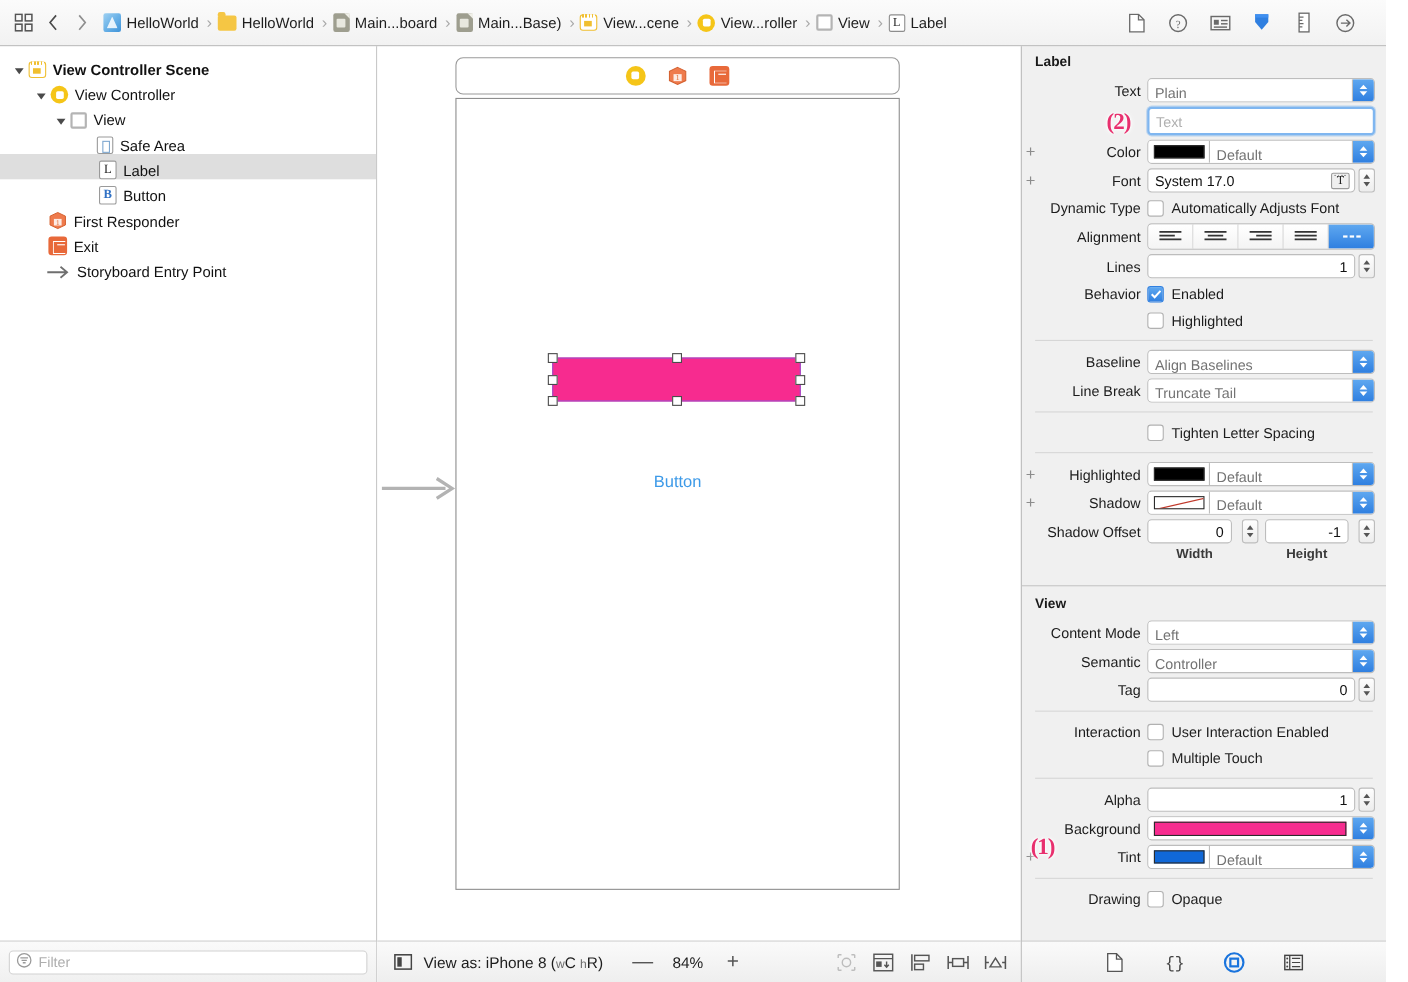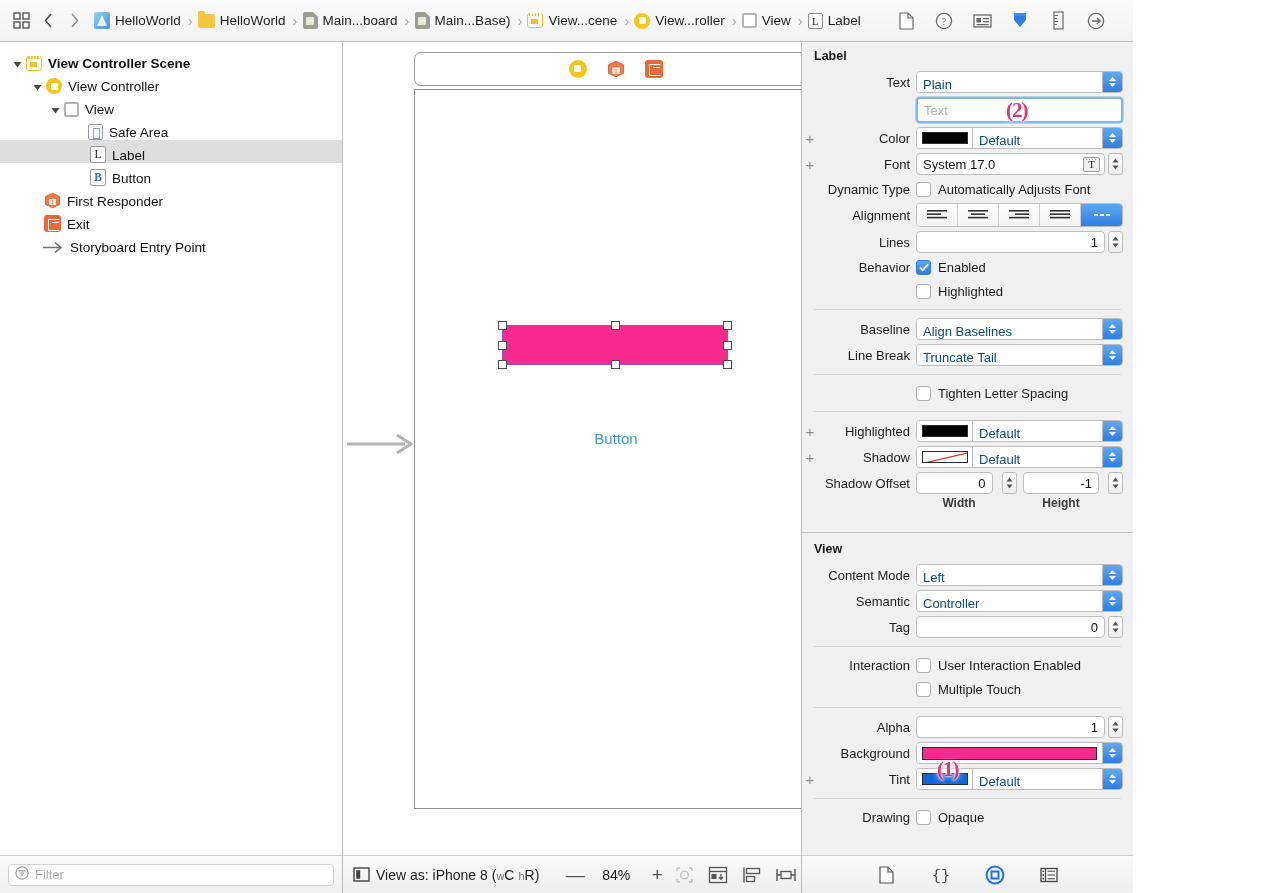--- a/index.html
+++ b/index.html
@@ -5,21 +5,21 @@
   * { box-sizing: border-box; margin: 0; padding: 0; }
   html, body {
     width: 1280px; height: 893px;
     font-family: "Liberation Sans", sans-serif;
     font-size: 13px;
     color: #1a1a1a;
     background: #ffffff;
     overflow: hidden;
     -webkit-font-smoothing: antialiased;
   }
-  .app { position: relative; width: 1133px; height: 893px; display: flex; flex-direction: column; }
+  .app { position: relative; width: 1260px; height: 893px; display: flex; flex-direction: column; }
 
   
   .topbar {
     height: 42px; min-height: 42px;
     background: linear-gradient(#fbfbfb, #f2f2f2);
     border-bottom: 1px solid #bcbcbc;
     display: flex; align-items: center;
     padding: 0 8px;
     position: relative;
   }
@@ -160,21 +160,21 @@
   .plus { width:16px; text-align:center; color:#8c8c8c; font-size:15px; flex:0 0 16px; line-height:1; }
   .plus.empty { color:transparent; }
   .flabel { width: 86px; text-align:right; font-size:13px; color:#1c1c1c; flex:0 0 auto; white-space:nowrap; }
   .fctl { flex:1; display:flex; align-items:center; min-width:0; }
 
   .combo {
     flex:1; height:22px; display:flex; align-items:stretch; min-width:0;
     border:1px solid #bdbdbd; border-radius:4px; overflow:hidden; background:#fff;
   }
   .combo .cval { flex:1; display:flex; align-items:center; padding: 12px 6px; font-size:13px;
-     color:#0c4a6e; background:#fff; min-width:0; white-space:nowrap; overflow:hidden; }
+     color:#737373; background:#fff; min-width:0; white-space:nowrap; overflow:hidden; }
   .combo .carr {
     width:20px; flex:0 0 20px; background: linear-gradient(#5fa8f0,#2f7fe0);
     display:flex; align-items:center; justify-content:center; color:#fff;
     border-left:1px solid #bdbdbd;
   }
   .swatch { width:56px; flex:0 0 56px; border-right:1px solid #bdbdbd; background:#fff;
      display:flex; align-items:center; justify-content:center; }
   .swatch .chip { width:46px; height:12px; border:1px solid #2b2b2b; }
   .swatch.wide { width: 100%; flex:1; border-right:none; }
   .swatch.wide .chip { width: calc(100% - 10px); height:13px; }

